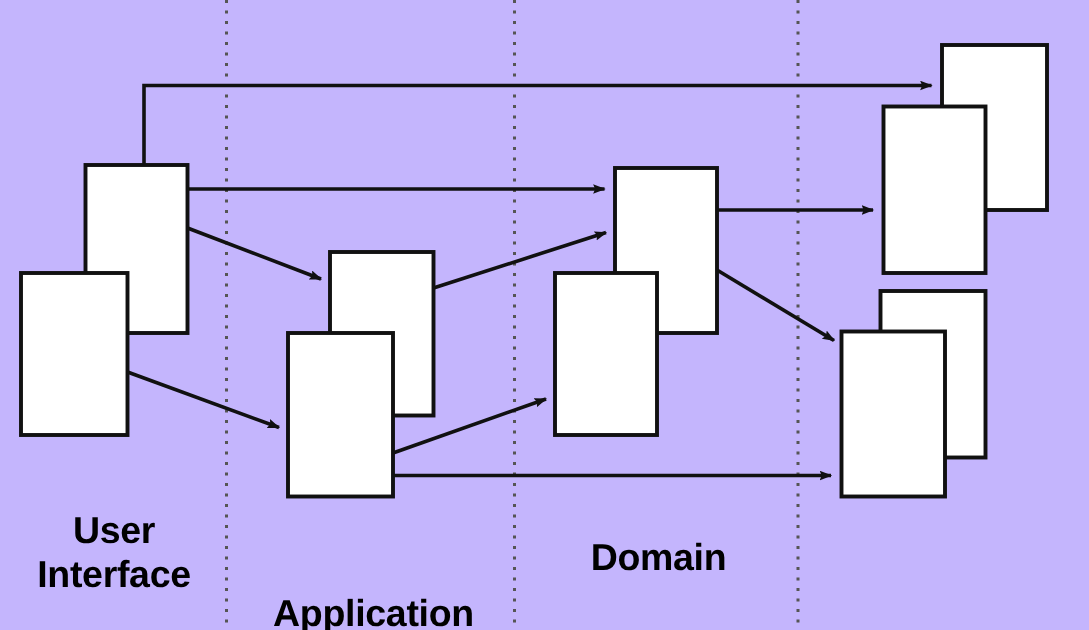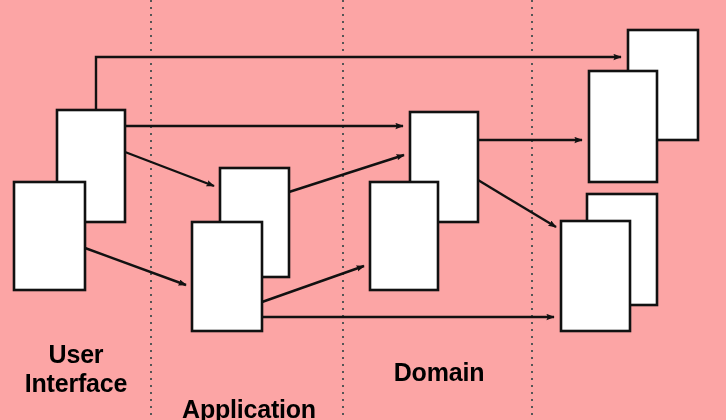--- a/index.html
+++ b/index.html
@@ -8,21 +8,21 @@
     padding: 0;
     background: #ffffff;
   }
   body {
     font-family: "Liberation Sans", sans-serif;
   }
   #diagram-root {
     position: relative;
     width: 726px;
     height: 420px;
-    background: #fca5a5;
+    background: #c4b5fd;
     overflow: hidden;
   }
   #diagram-svg {
     position: absolute;
     left: 0;
     top: 0;
     width: 726px;
     height: 420px;
     display: block;
   }

